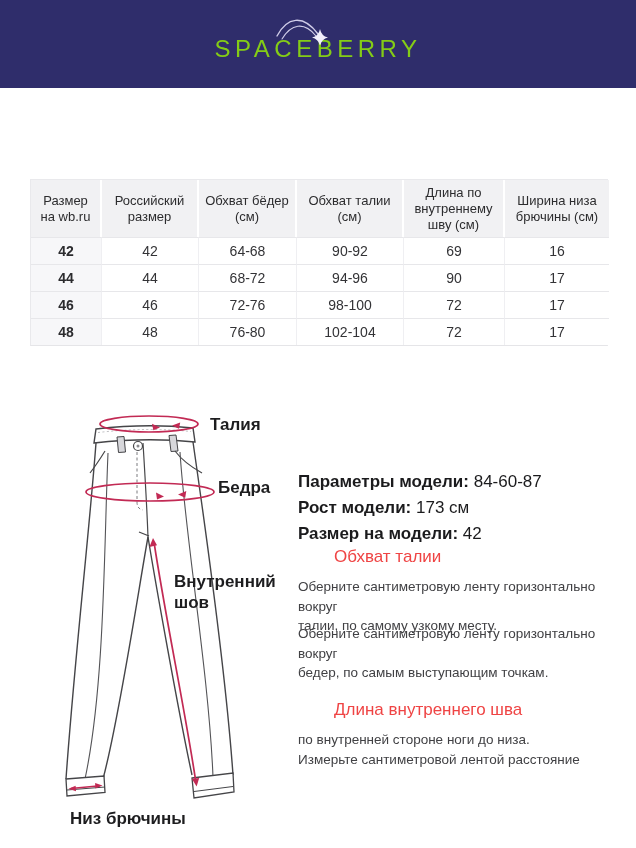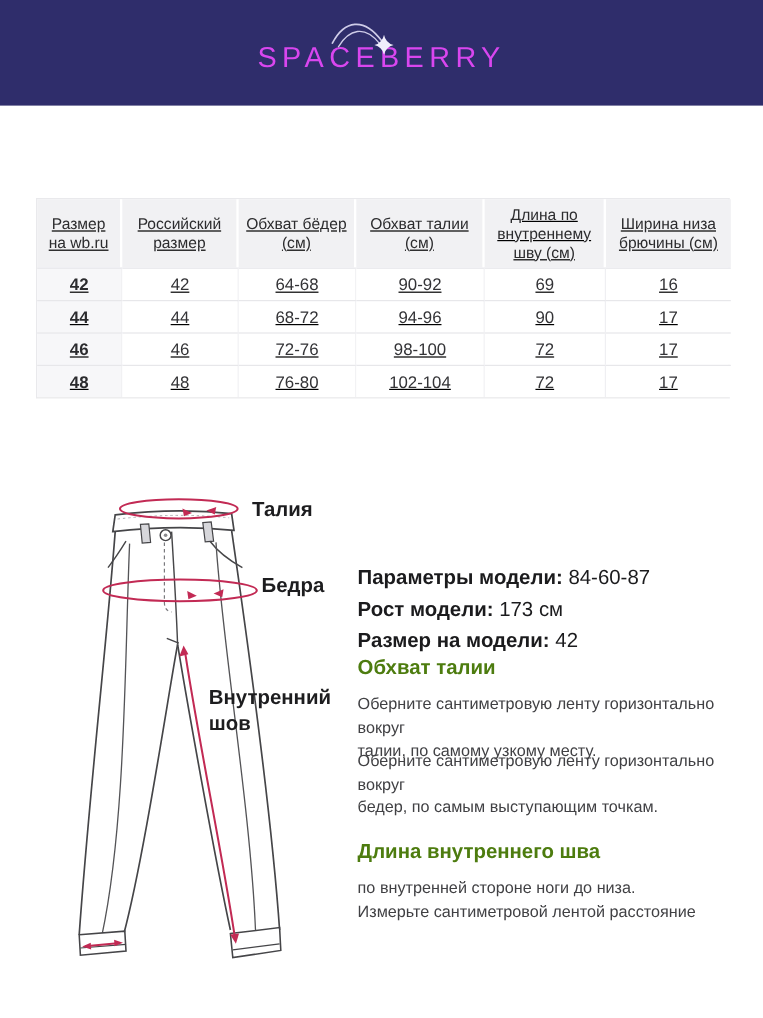--- a/index.html
+++ b/index.html
@@ -3,29 +3,29 @@
 <meta charset="utf-8">
 <style>
   * { margin:0; padding:0; box-sizing:border-box; }
   html,body { background:#fff; }
   body { font-family:"Liberation Sans","DejaVu Sans",sans-serif; }
   .page { position:relative; width:636px; height:848px; background:#fff; overflow:hidden; }
 
   
   .brand-header { position:absolute; left:0; top:0; width:636px; height:88px;
     background:#2f2d6b; display:flex; align-items:center; justify-content:center; }
-  .logo { position:relative; color:#d946ef; font-size:24px; font-weight:400;
+  .logo { position:relative; color:#84cc16; font-size:24px; font-weight:400;
     letter-spacing:4.5px; line-height:1; padding-top:10px; }
   .comet { position:absolute; left:58px; top:-18px; width:58px; height:36px; }
 
   
-  .size-table { position:absolute; left:30px; top:165px; width:578px;
+  .size-table { position:absolute; left:30px; top:179px; width:578px;
     display:grid; grid-template-columns:71px 97px 98px 107px 101px 104px;
     grid-template-rows:57px repeat(4,27px);
-    border:1px solid #e9e9ec; border-bottom:1px solid #e5e5e8;text-decoration:underline; }
+    border:1px solid #e9e9ec; border-bottom:1px solid #e5e5e8; }
   .cell { display:flex; align-items:center; justify-content:center; text-align:center; }
   .th { background:#f1f1f3; color:#2c2c2e; font-size:13px; line-height:16px;
     font-weight:500; padding:4px 5px; border-right:2px solid #fff; }
   .td { background:#fff; color:#333336; font-size:14px;
     border-top:1px solid #e7e7ea; border-right:1px solid #efeff2; }
   .td.col1 { background:#f7f7f9; font-weight:bold; color:#2b2b2e; }
   .cell:nth-child(6n) { border-right:none; }
 
   
   .pants-svg { position:absolute; left:26px; top:385px; }
@@ -34,21 +34,21 @@
   .lbl-hips   { left:218px; top:477px; }
   .lbl-seam   { left:174px; top:571px; width:114px; }
   .lbl-bottom { left:70px;  top:808px; }
 
   
   .model-info { position:absolute; left:298px; top:445px; font-size:17px;
     line-height:26px; color:#1b1b1d;margin-top:24px; }
   .model-info b { font-weight:700; }
   .section { position:absolute; left:298px; width:322px; }
   .sec-1 { top:547px; } .sec-2 { top:624px; } .sec-3 { top:700px; }
-  .section h3 { font-size:17px; font-weight:700; color:#4d7c0f; margin-bottom:10px; }
+  .section h3 { font-size:17px; font-weight:400; color:#ef4444; margin-bottom:10px;margin-left:36px; }
   .section .line { font-size:13.5px; line-height:19.5px; color:#414144; }
 </style>
 </head>
 <body>
 
 <div class="page">
 
   <header class="brand-header">
     <div class="logo">
       <svg class="comet" viewBox="0 0 58 36">
@@ -141,20 +141,21 @@
     <polygon points="170.6,401.5 165.8,393.8 173.2,393" fill="#c22a54"></polygon>
 
     <path d="M45,403.5 L74,400.8" fill="none" stroke="#c22a54" stroke-width="1.6"></path>
     <polygon points="42.5,403.8 49.6,400.7 50,406.2" fill="#c22a54"></polygon>
     <polygon points="76.5,400.6 69.4,403.6 69.1,398.1" fill="#c22a54"></polygon>
   </svg>
 
   <span class="diag-label lbl-waist">Талия</span>
   <span class="diag-label lbl-hips">Бедра</span>
   <span class="diag-label lbl-seam">Внутренний шов</span>
+  <span class="diag-label lbl-bottom">Низ брючины</span>
 
   <div class="model-info">
     <div>
       <b>Параметры модели:</b>
       <span>84-60-87</span>
     </div>
     <div>
       <b>Рост модели:</b>
       <span>173 см</span>
     </div>

